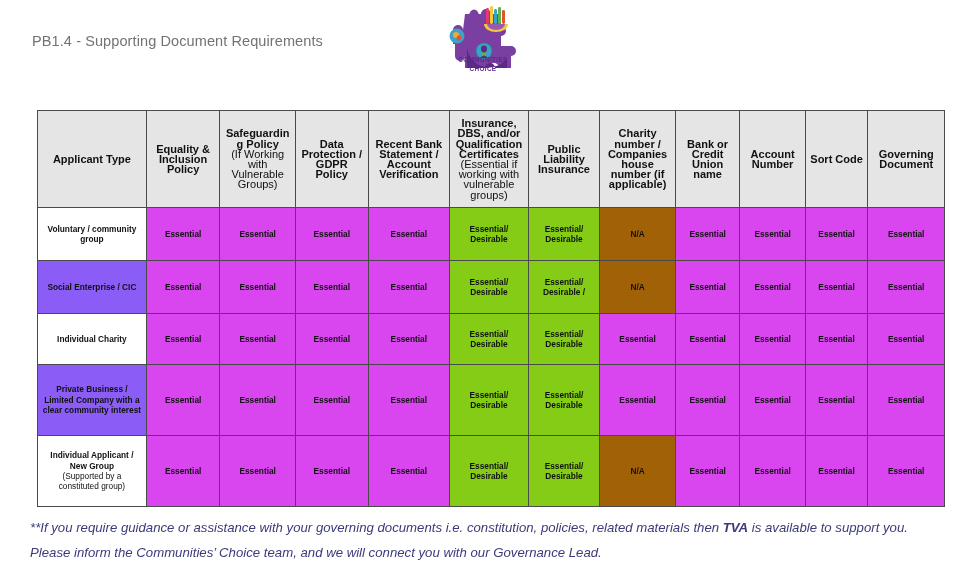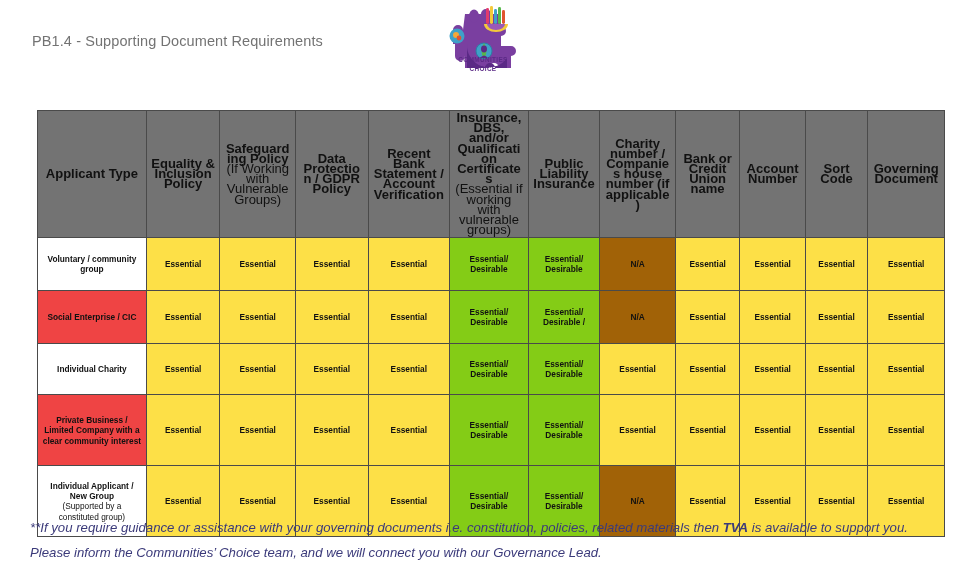--- a/index.html
+++ b/index.html
@@ -72,48 +72,48 @@
     padding: 2px 4px;
     font-size: 8.3px;
     line-height: 10.4px;
     text-align: center;
     vertical-align: middle;
     word-wrap: break-word;
     overflow-wrap: break-word;
   }
   table#req-table thead th {
     height: 92px;
-    background: #737373;
+    background: #e5e5e5;
     color: #111111;
     font-weight: bold;
-    font-size: 13px;
+    font-size: 11px;
     line-height: 10.2px;
   }
   th .hdr-sub {
     font-weight: normal;
     display: block;
     text-align: center;
   }
   
   td.row-label {
     text-align: right;
     font-weight: bold;
     font-size: 8.6px;
     line-height: 10.6px;
     padding-right: 6px;
     color: #111111;
   }
   td.row-label .rl-sub {
     font-weight: normal;
     display: block;
   }
-  tr.shade td.row-label { background: #ef4444; }
+  tr.shade td.row-label { background: #8b5cf6; }
   tr.plain td.row-label { background: #ffffff; }
 
-  td.c-green  { background: #fde047; }
+  td.c-green  { background: #d946ef; }
   td.c-yellow { background: #84cc16; margin-top: 38px; }
   td.c-blue   { background: #a16207; }
 
   td.val {
     font-weight: bold;
     font-size: 8.4px;
     color: #111111;
   }
   td.val.align-top { vertical-align: top; padding-top: 6px; }
 

